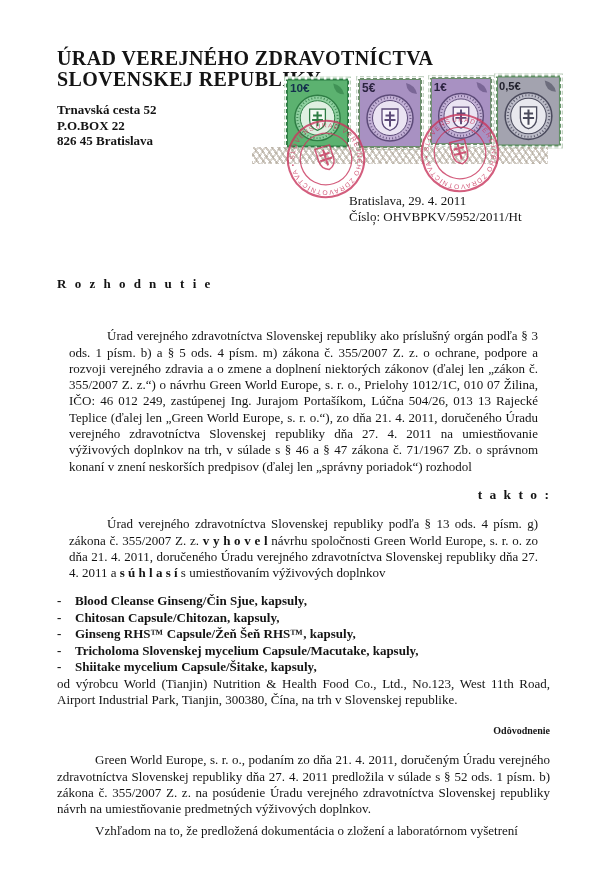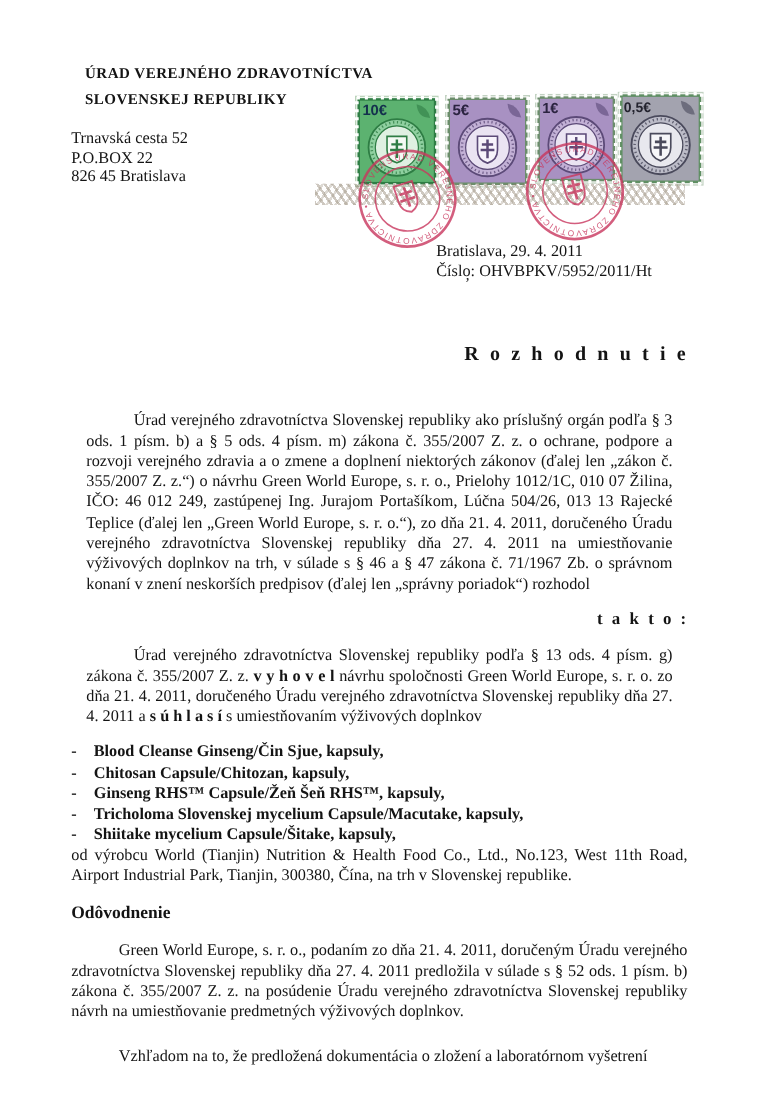--- a/index.html
+++ b/index.html
@@ -1,21 +1,21 @@
 <!DOCTYPE html>
 <html><head>
 <meta charset="utf-8">
 <style>
   html,body{margin:0;padding:0;background:#ffffff;}
   body{width:606px;height:879px;font-family:"Liberation Serif",serif;color:#141414;}
   .page{position:relative;width:606px;height:879px;background:#ffffff;overflow:hidden;}
 
   
-  .org-name{position:absolute;left:68px;top:48px;font-weight:bold;font-size:12px;line-height:21px;letter-spacing:.4px;}
-  .address{position:absolute;left:57px;top:102px;font-weight:normal;font-size:13px;line-height:15.5px;}
+  .org-name{position:absolute;left:57px;top:48px;font-weight:bold;font-size:20px;line-height:21px;letter-spacing:.4px;}
+  .address{position:absolute;left:57px;top:102px;font-weight:bold;font-size:13px;line-height:15.5px;}
 
   
   .stamps-row{position:absolute;left:256px;top:73px;width:292px;height:120px;}
   .stamp{position:absolute;top:3px;margin-left:26px;}
   .stamp.s1{left:2px;}
   .stamp.s2{left:74px;}
   .stamp.s3{left:146px;top:1px;}
   .stamp.s4{left:212px;top:0;}
   .perforation-strip{position:absolute;left:-4px;top:74px;width:296px;height:17px;
     background:repeating-linear-gradient(55deg, rgba(140,128,108,.5) 0 2px, rgba(255,255,255,0) 2px 5px),
@@ -24,32 +24,32 @@
   .round-stamp{position:absolute;}
   .round-stamp.r1{left:28px;top:44px;}
   .round-stamp.r2{left:162px;top:38px;}
 
   
   .dateline{position:absolute;left:349px;top:193px;font-size:13px;line-height:16px;}
   .stray-mark{position:absolute;left:372px;top:219px;font-size:12px;}
 
   
   .main{position:absolute;left:57px;top:276px;width:493px;font-size:13px;line-height:16.3px;}
-  .doc-title{text-align:right;font-weight:bold;font-size:16px;letter-spacing:1.5px;word-spacing:2px;margin:0 0 36px 0;}
+  .doc-title{text-align:left;font-weight:bold;font-size:13px;letter-spacing:1.5px;word-spacing:2px;margin:0 0 36px 0;}
   p.just{margin:12px;text-align:justify;text-indent:38px;}
   .takto{text-align:right;font-weight:bold;font-size:13.5px;letter-spacing:1px;word-spacing:2px;margin:10px 0 13px 0;}
   .sp-bold{font-weight:bold;}
   .product-list{margin:0;}
   .product-item{position:relative;padding-left:18px;font-weight:bold;line-height:16.5px;}
   .product-item .dash{position:absolute;left:0;top:0;font-weight:bold;}
   .manufacturer{margin:0;text-align:justify;line-height:16.5px;}
   .manufacturer .bold{font-weight:normal;}
-  .section-heading{text-align:left;font-weight:bold;font-size:14px;margin:14px 0 13px 0;}
+  .section-heading{text-align:right;font-weight:bold;font-size:10px;margin:14px 0 13px 0;}
   .just2{margin:0;text-align:justify;text-indent:38px;}
-  .last-line{margin-top:20px;}
+  .last-line{margin-top:6px;}
 </style>
 </head>
 <body>
 
 <div class="page">
 
   <div class="org-name">
     <div>ÚRAD VEREJNÉHO ZDRAVOTNÍCTVA</div>
     <div>SLOVENSKEJ REPUBLIKY</div>
   </div>

